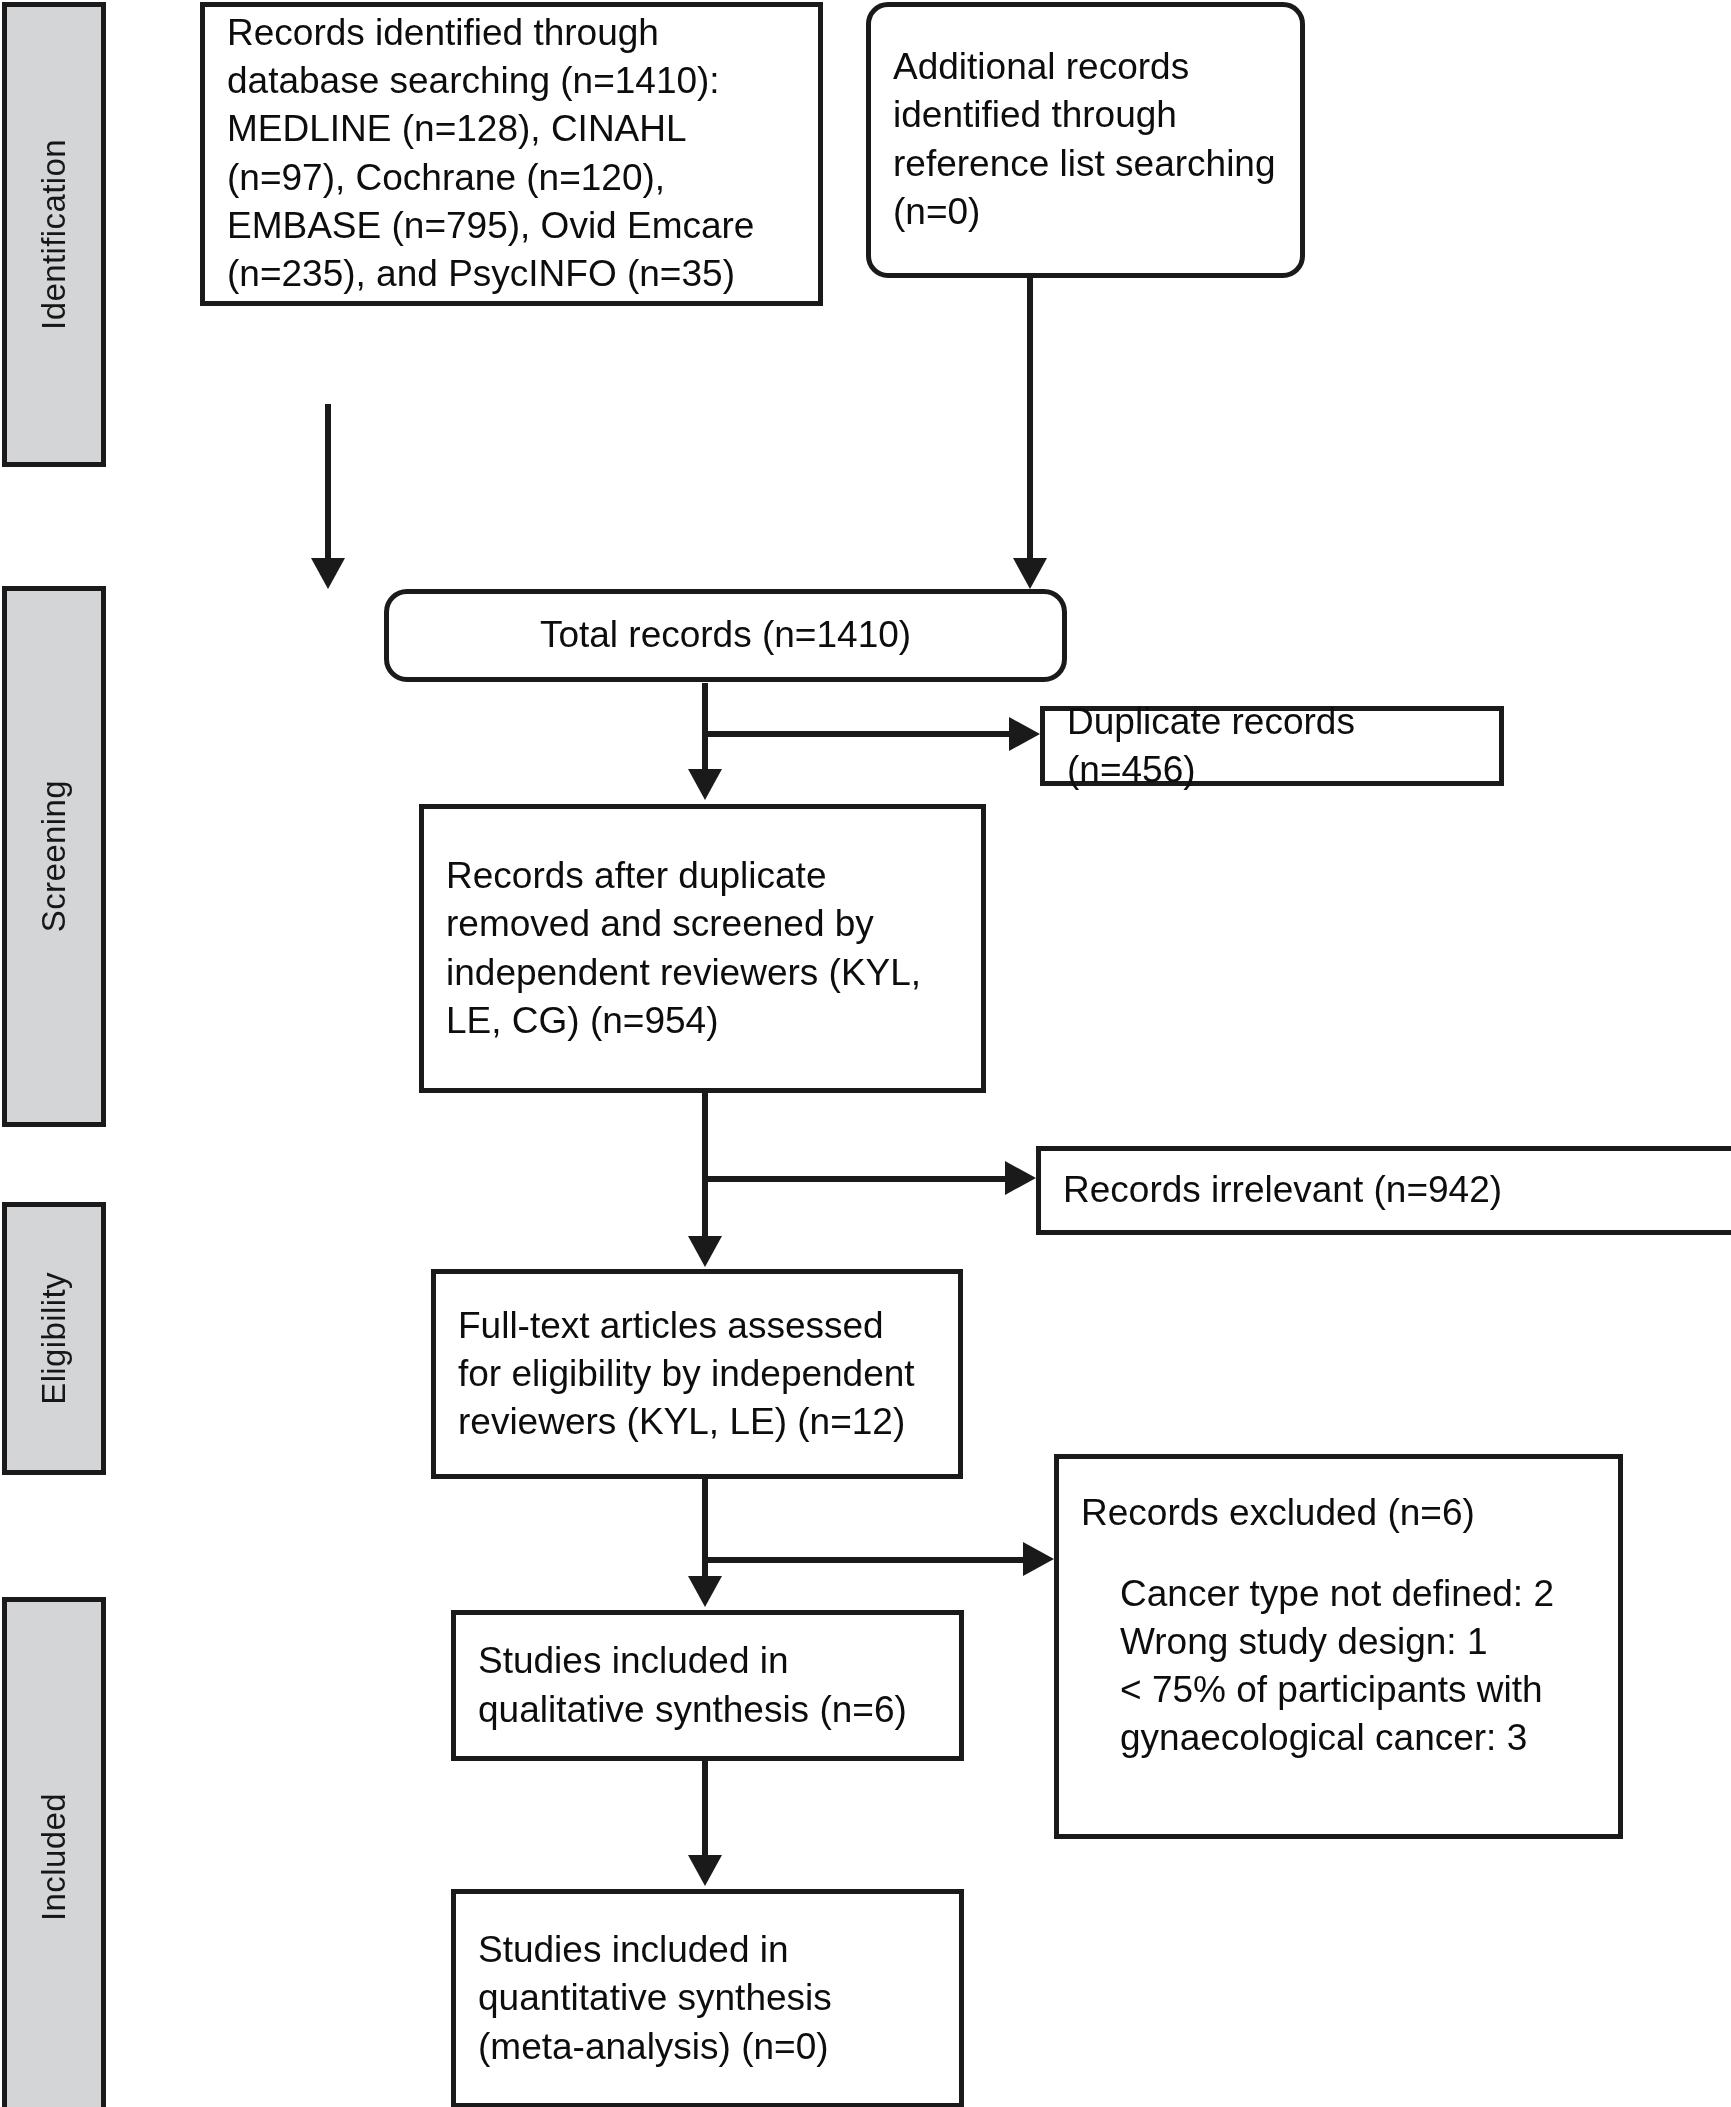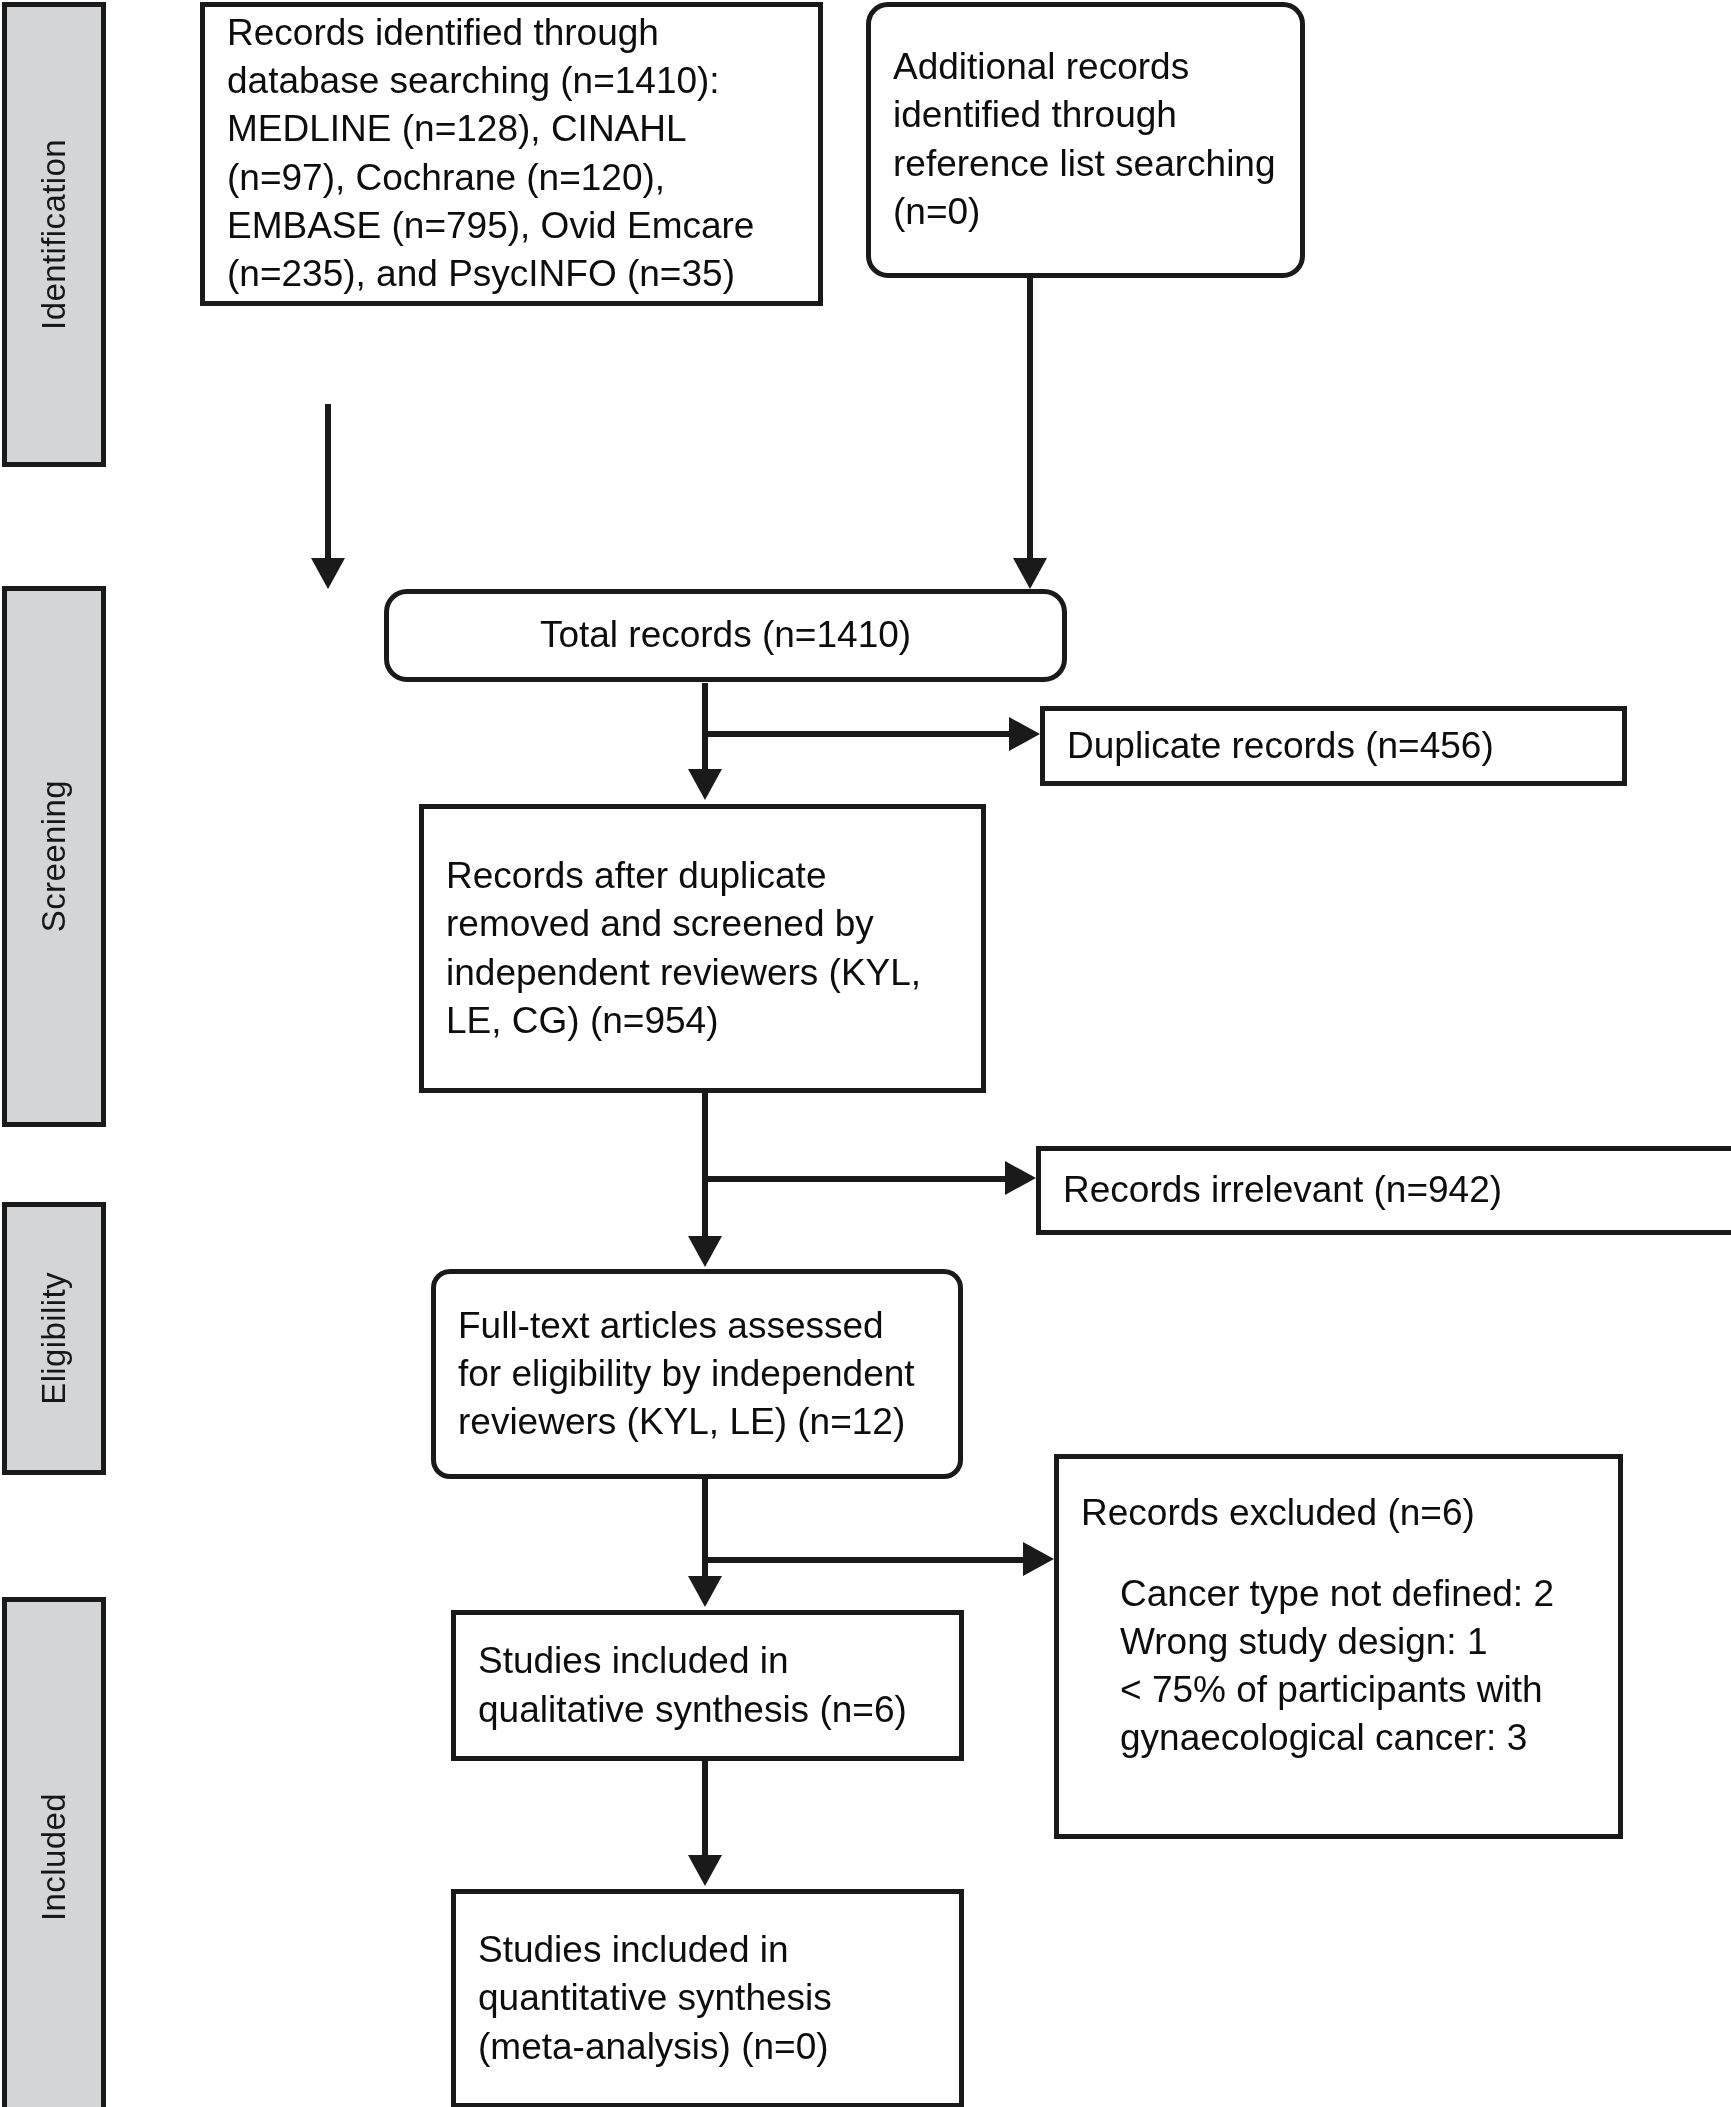--- a/index.html
+++ b/index.html
@@ -117,39 +117,39 @@
   <div class="node center" style="left:384px; top:589px; width:683px; height:93px;border-radius:23px;">
     <span class="node-text">Total records (n=1410)</span>
   </div>
 
   <div class="conn v-line" style="left:702px; top:683px; height:89px;"></div>
   <div class="arrow-down" style="left:688px; top:769px;"></div>
 
   <div class="conn h-line" style="left:702px; top:731px; width:310px;"></div>
   <div class="arrow-right" style="left:1009px; top:717px;"></div>
 
-  <div class="node" style="left:1040px; top:706px; width:587px; height:80px;">
+  <div class="node" style="left:1040px; top:706px; width:464px; height:80px;">
     <span class="node-text">Duplicate records (n=456)</span>
   </div>
 
   <div class="node" style="left:419px; top:804px; width:567px; height:289px;">
     <span class="node-text">Records after duplicate removed and screened by independent reviewers (KYL, LE, CG) (n=954)</span>
   </div>
 
   <div class="conn v-line" style="left:702px; top:1093px; height:145px;"></div>
   <div class="arrow-down" style="left:688px; top:1236px;"></div>
 
   <div class="conn h-line" style="left:702px; top:1176px; width:306px;"></div>
   <div class="arrow-right" style="left:1005px; top:1161px;"></div>
 
   <div class="node" style="left:1036px; top:1146px; width:704px; height:89px;">
     <span class="node-text">Records irrelevant (n=942)</span>
   </div>
 
-  <div class="node" style="left:431px; top:1269px; width:532px; height:210px;border-radius:19px;">
+  <div class="node" style="left:431px; top:1269px; width:532px; height:210px;">
     <span class="node-text">Full-text articles assessed for eligibility by independent reviewers (KYL, LE) (n=12)</span>
   </div>
 
   <div class="conn v-line" style="left:702px; top:1479px; height:99px;"></div>
   <div class="arrow-down" style="left:688px; top:1576px;"></div>
 
   <div class="conn h-line" style="left:702px; top:1557px; width:324px;"></div>
   <div class="arrow-right" style="left:1023px; top:1542px;"></div>
 
   <div class="node top-align" style="left:1054px; top:1454px; width:569px; height:385px; flex-direction:column; align-items:flex-start; padding:30px 22px;">

